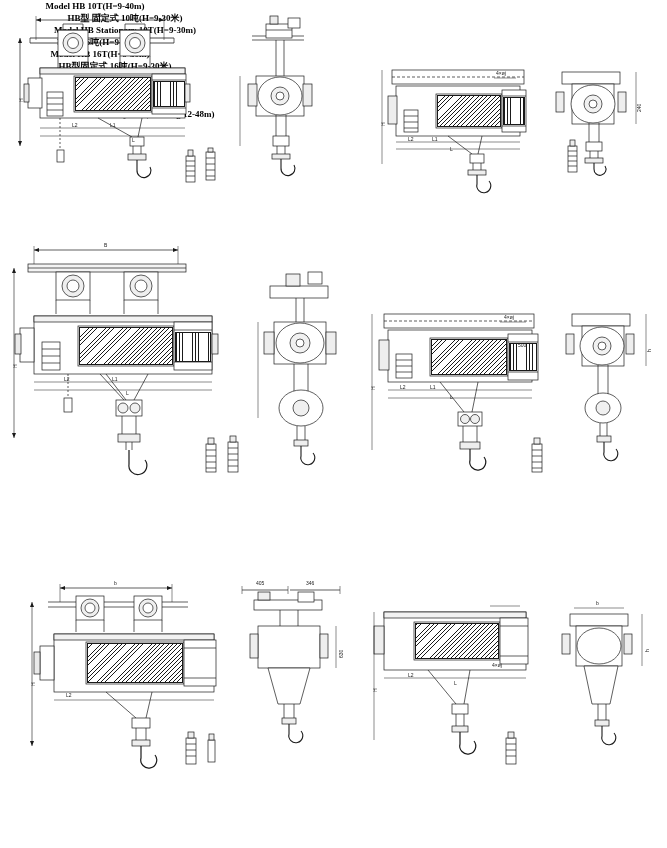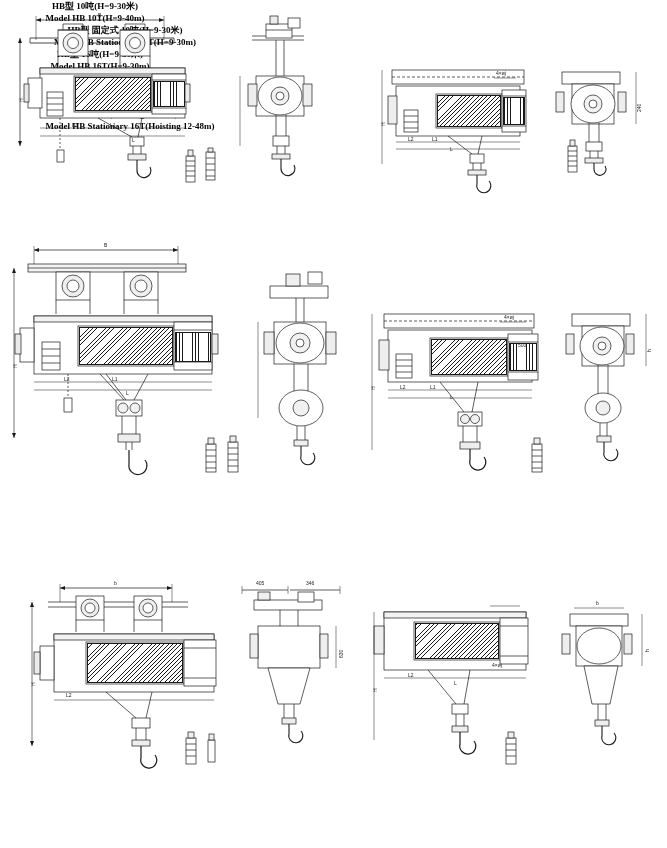--- a/index.html
+++ b/index.html
@@ -164,21 +164,20 @@
         <line x1="26" y1="10" x2="35" y2="10"></line>
           <line x1="26" y1="16" x2="35" y2="16"></line>
         <line x1="26" y1="22" x2="35" y2="22"></line>
           <line x1="26" y1="28" x2="35" y2="28"></line>
         <rect x="28" y="0" width="5" height="4" fill="#eee"></rect>
       </g>
     </svg>
   </div>
 
   <div class="caption" style="left:44px; top:196px; width:190px;">
-    <span class="ln">HB型 10吨(H=9-30米)</span>
     <span class="ln">Model HB  10T(H=9-40m)</span>
   </div>
 
   <div class="panel" style="left:232px; top:6px; width:110px; height:185px;">
     <svg width="110" height="185" viewBox="0 0 110 185">
       <g fill="none" stroke="#1a1a1a" stroke-width="0.7">
 
         <line x1="20" y1="30" x2="72" y2="30"></line>
         <line x1="20" y1="34" x2="72" y2="34"></line>
         <rect x="34" y="18" width="26" height="14" fill="#fff"></rect>

